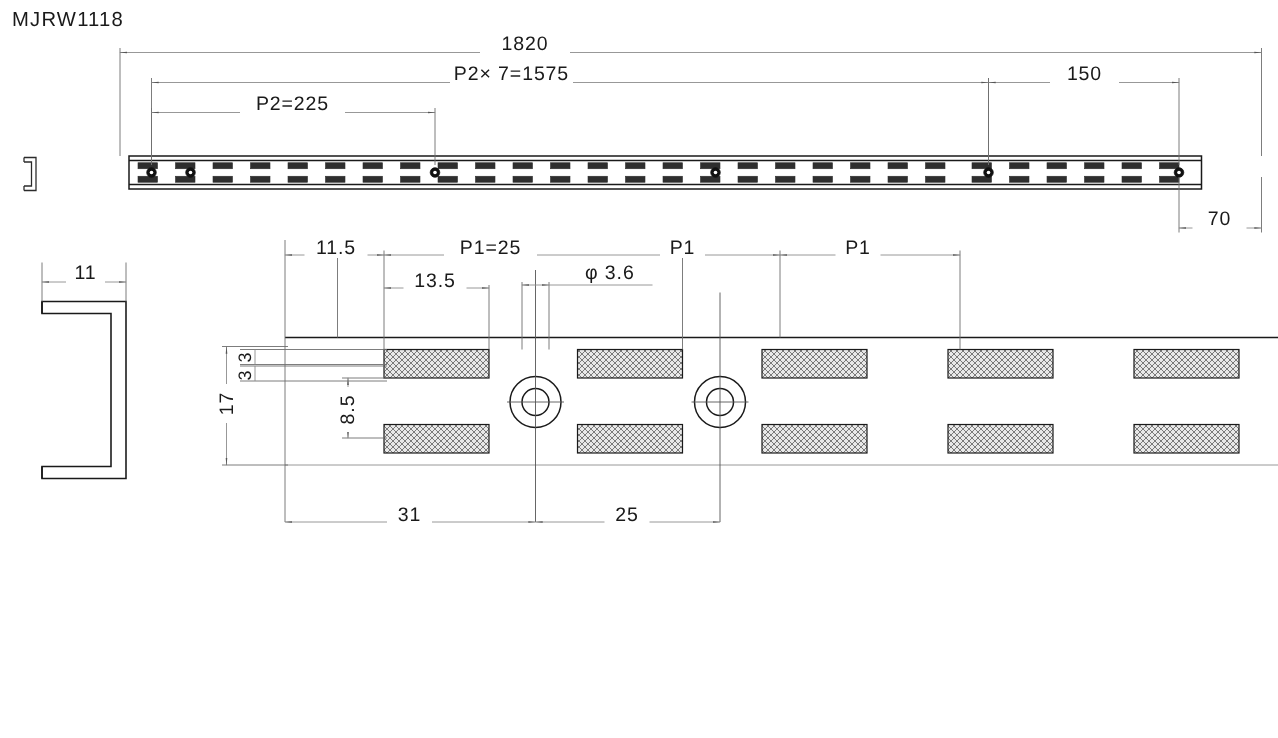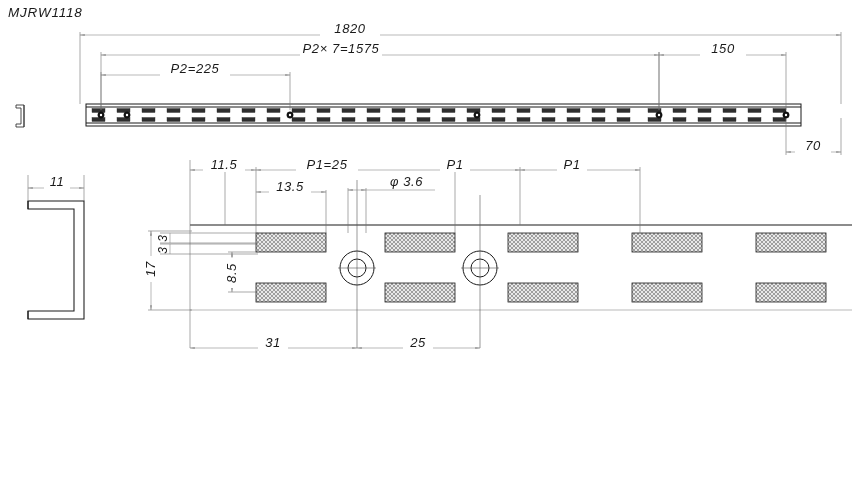--- a/index.html
+++ b/index.html
@@ -9,21 +9,20 @@
   }
   body {
     font-family: "Liberation Sans", sans-serif;
   }
   #drawing-root {
     position: relative;
     width: 852px;
     height: 360px;
     background: #ffffff;
     overflow: hidden;
-    font-style: italic;
   }
   svg.cad {
     position: absolute;
     left: 0;
     top: 0;
     width: 852px;
     height: 492px;
   }
   .txt {
     font-family: "Liberation Sans", sans-serif;

